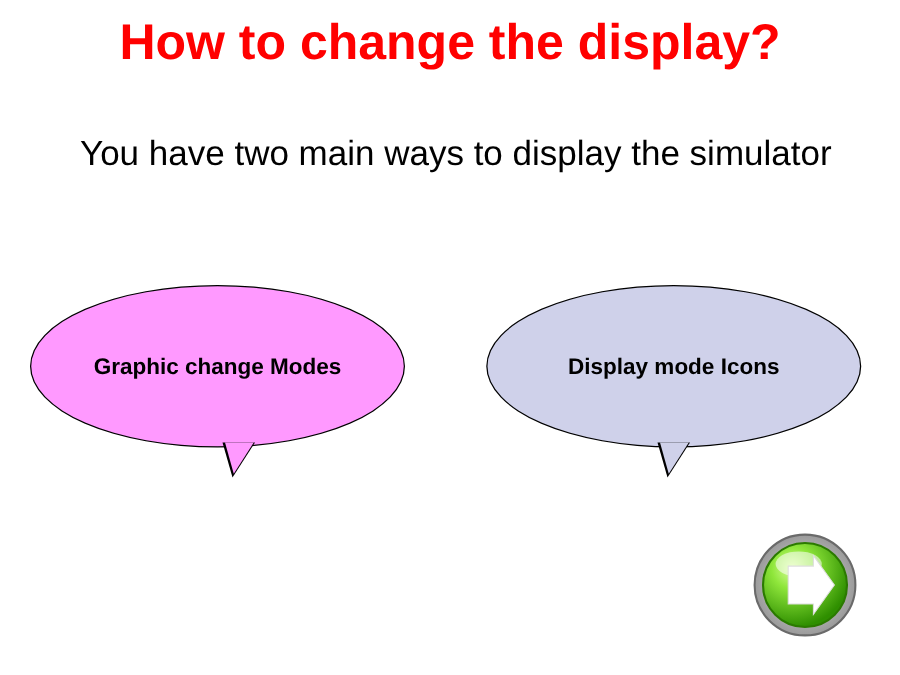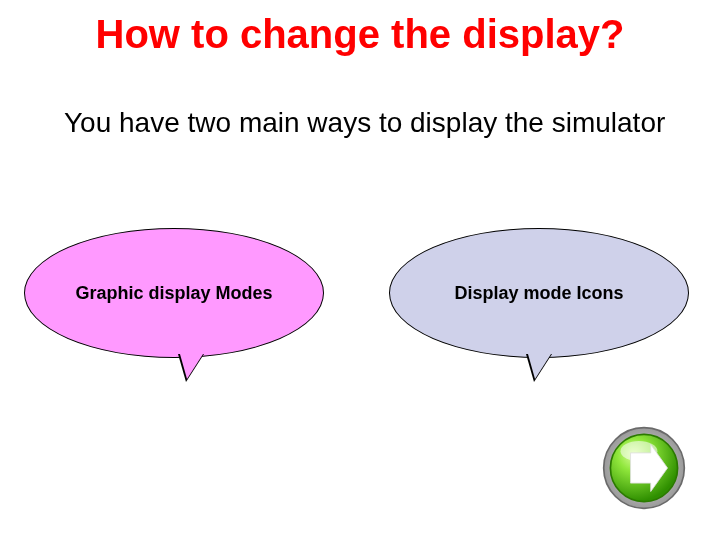--- a/index.html
+++ b/index.html
@@ -116,21 +116,21 @@
 </head>
 <body>
 
 <div class="slide">
 
   <div class="title">How to change the display?</div>
 
   <div class="body-text">You have two main ways to display the simulator</div>
 
   <div class="bubble bubble-left">
-    <span>Graphic display Modes</span>
+    <span>Graphic change Modes</span>
   </div>
   <div class="tail tail-left"></div>
 
   <div class="bubble bubble-right">
     <span>Display mode Icons</span>
   </div>
   <div class="tail tail-right"></div>
 
   <div class="next-btn">
     <svg viewBox="0 0 100 100" width="84" height="84">

